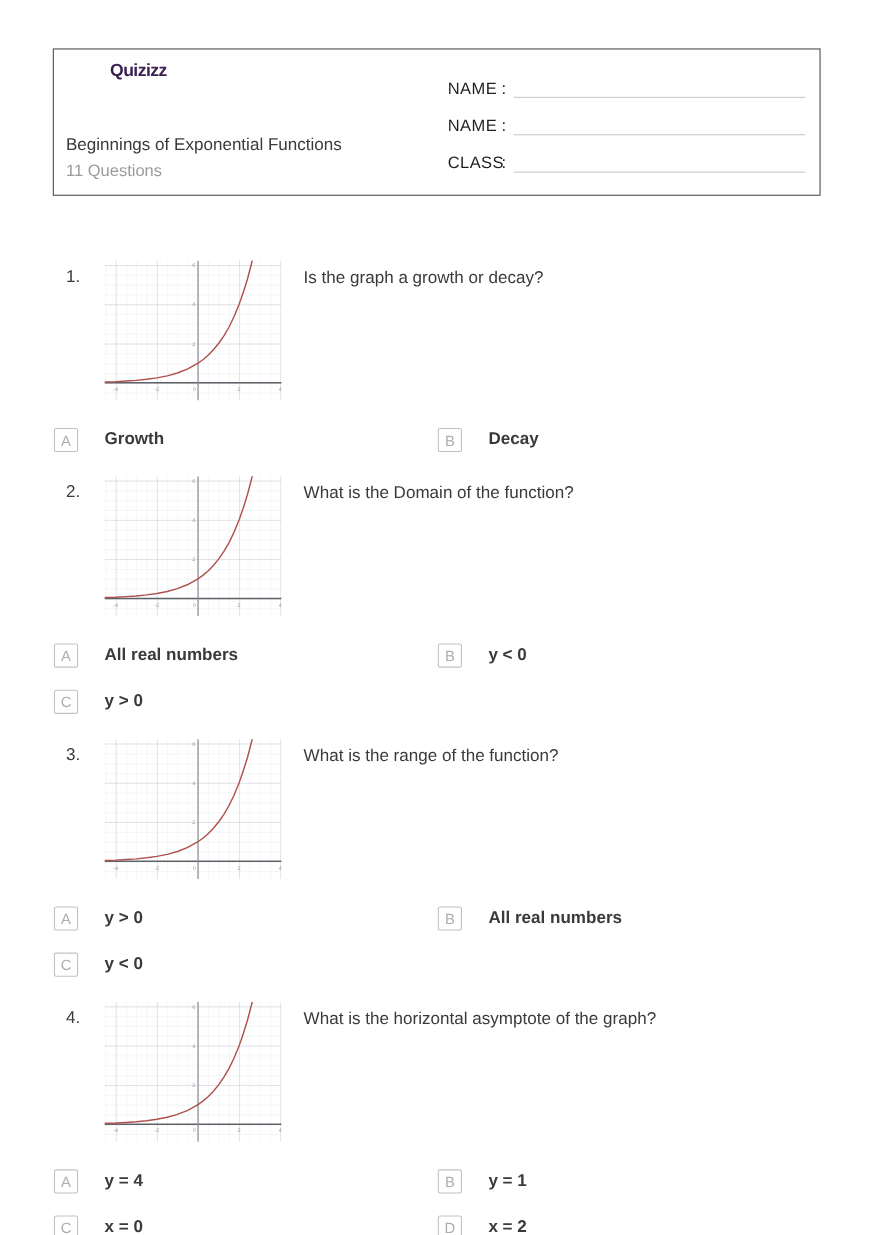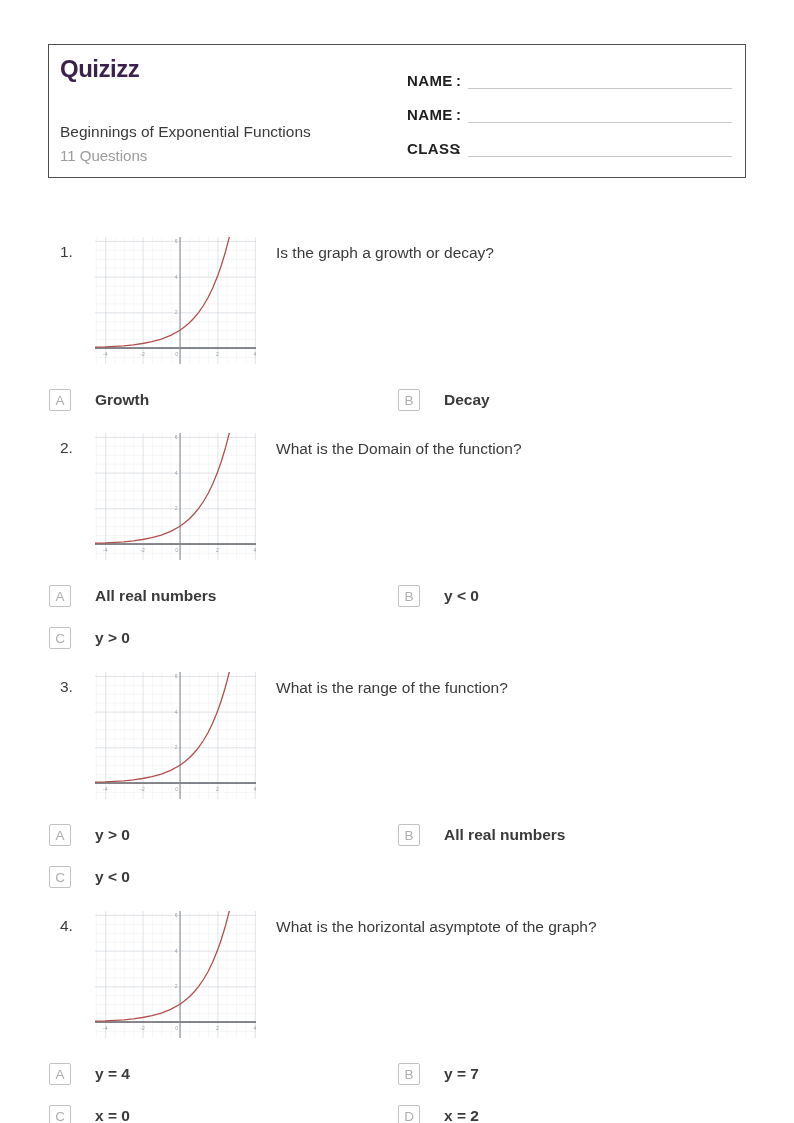--- a/index.html
+++ b/index.html
@@ -4,24 +4,24 @@
 <style>
   html,body{margin:0;padding:0;background:#ffffff;}
   body{font-family:"Liberation Sans","DejaVu Sans",sans-serif;}
   .sheet{position:relative;width:794px;height:1123px;background:#ffffff;overflow:hidden;}
 
   
   .header{position:absolute;left:48px;top:44px;width:698px;height:134px;
           border:1.5px solid #4f4f4f;box-sizing:border-box;display:flex;background:#fff;}
   .header-left{flex:0 0 358px;display:flex;flex-direction:column;justify-content:space-between;
                padding:12px 0 13px 11px;box-sizing:border-box;}
-  .logo{font-size:24px;font-weight:800;color:#3b2150;letter-spacing:-0.5px;line-height:1;}
+  .logo{font-size:16px;font-weight:800;color:#3b2150;letter-spacing:-0.5px;line-height:1;margin-left:40px;}
   .title{font-size:15.5px;color:#3a3a3a;line-height:1.2;}
   .subtitle{font-size:15px;color:#9b9b9b;margin-top:5px;}
-  .header-right{flex:1;padding:21px 13px 0 0;box-sizing:border-box;font-weight:bold;}
+  .header-right{flex:1;padding:21px 13px 0 0;box-sizing:border-box;}
   .field{display:flex;align-items:flex-end;height:23px;margin-bottom:11px;}
   .flabel{font-size:15px;color:#1f1f1f;letter-spacing:0.4px;width:49px;}
   .fcolon{font-size:15px;color:#1f1f1f;}
   .fline{flex:1;border-bottom:1px solid #c9c9c9;height:16px;margin-left:7px;}
 
   
   .question{position:absolute;left:48px;width:698px;}
   .qrow{display:flex;align-items:flex-start;}
   .qnum{margin-left:12px;width:30px;font-size:15.5px;color:#3a3a3a;padding-top:6px;flex:0 0 auto;}
   .qgraph{flex:0 0 161px;width:161px;height:127px;margin-left:5px;}
@@ -180,21 +180,21 @@
       </div>
       <div class="qtext">What is the horizontal asymptote of the graph?</div>
     </div>
     <div class="answers">
       <div class="option">
         <span class="obox">A</span>
         <span class="olabel">y = 4</span>
       </div>
       <div class="option">
         <span class="obox">B</span>
-        <span class="olabel">y = 7</span>
+        <span class="olabel">y = 1</span>
       </div>
       <div class="option">
         <span class="obox">C</span>
         <span class="olabel">x = 0</span>
       </div>
       <div class="option">
         <span class="obox">D</span>
         <span class="olabel">x = 2</span>
       </div>
     </div>

